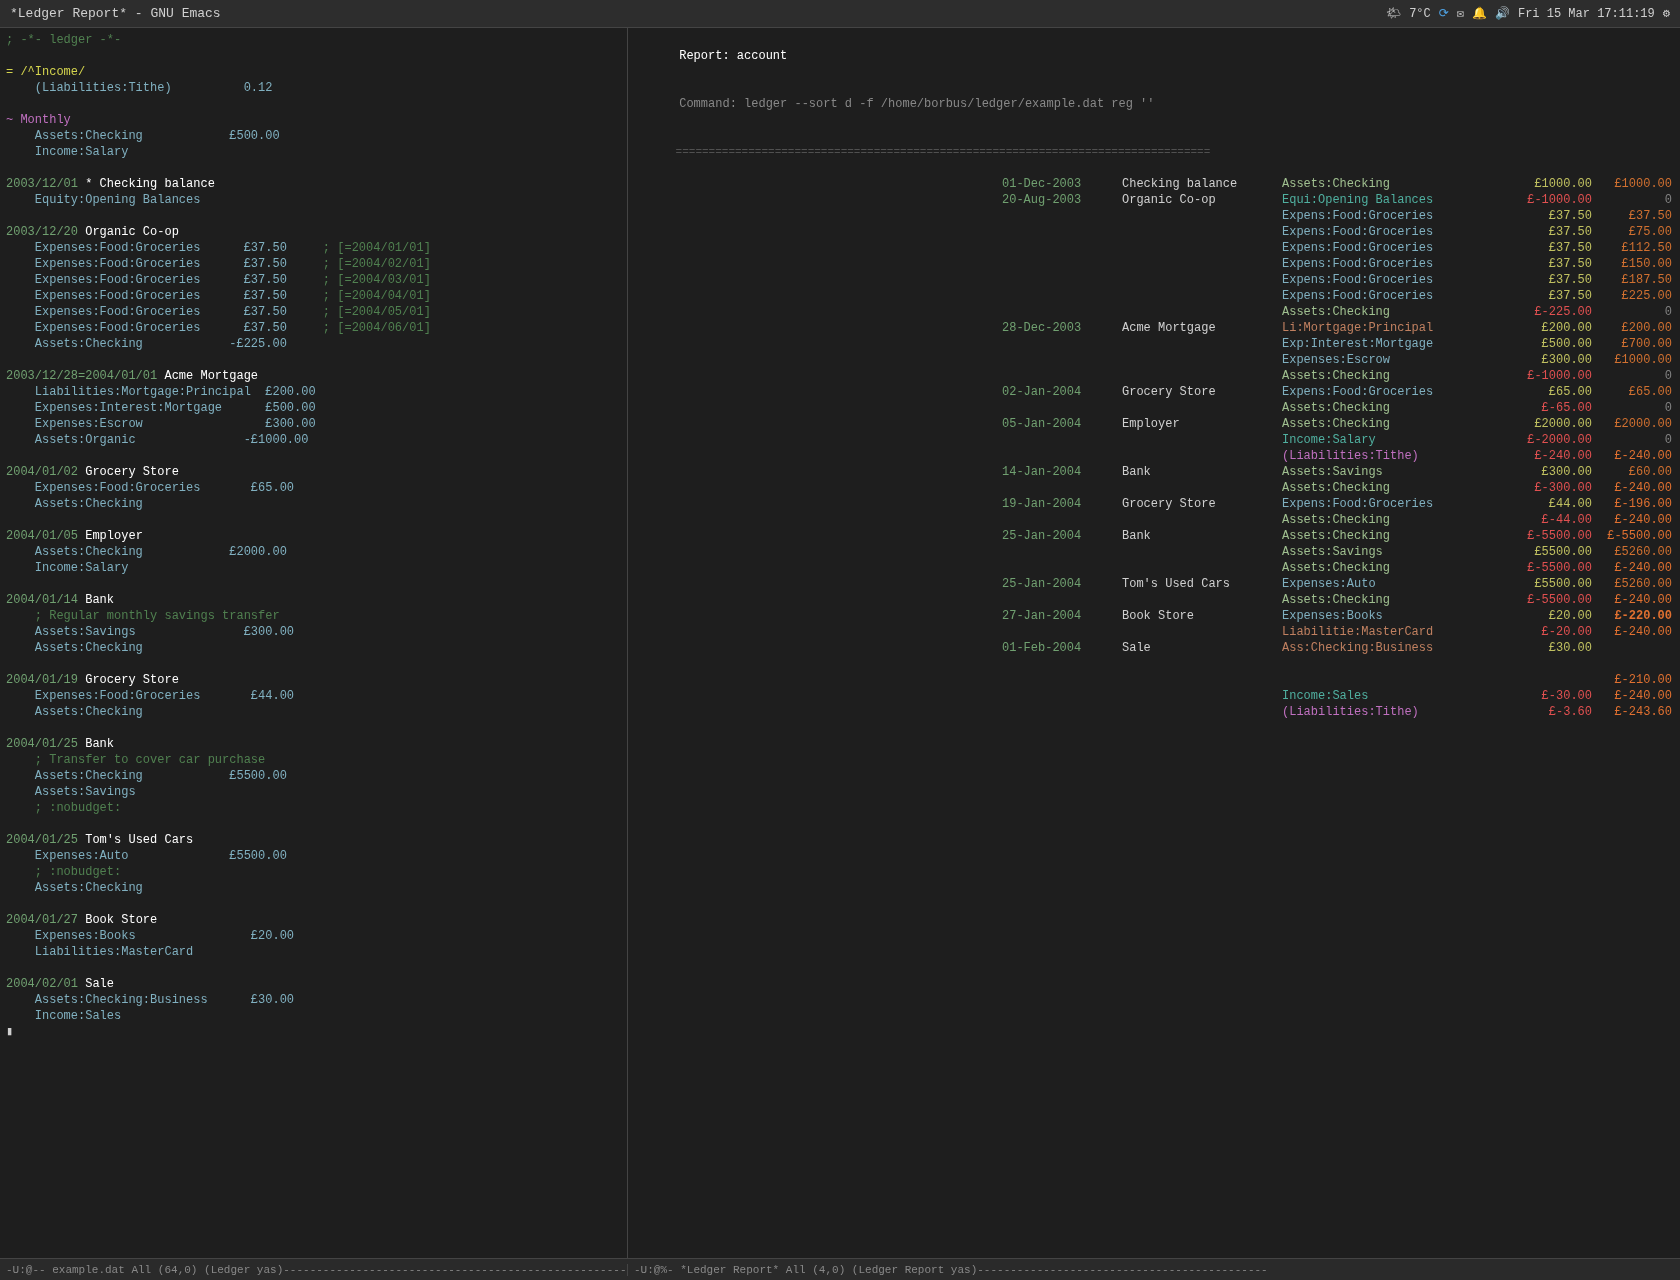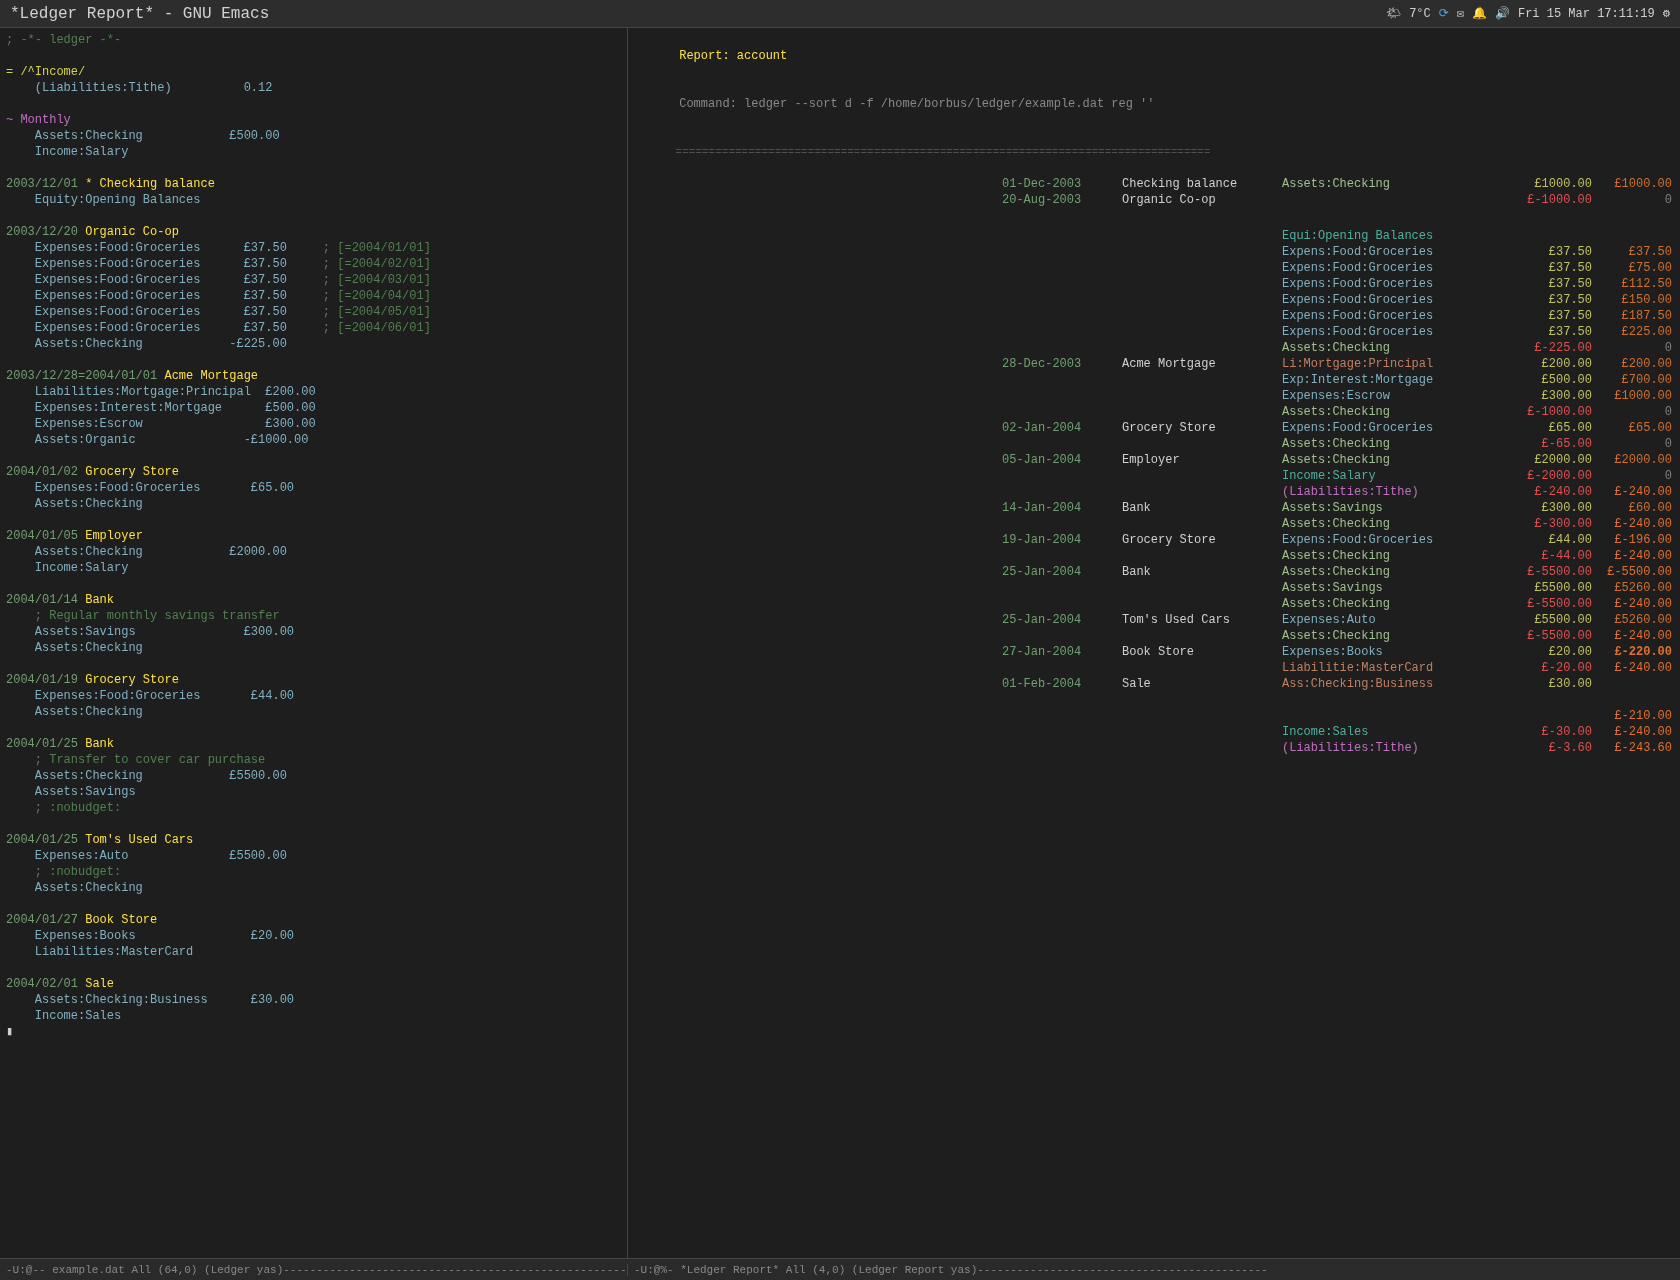--- a/index.html
+++ b/index.html
@@ -18,21 +18,21 @@
       background: #2d2d2d;
       height: 28px;
       display: flex;
       align-items: center;
       justify-content: space-between;
       padding: 0 10px;
       border-bottom: 1px solid #444;
     }
     #titlebar-title {
       color: #d0d0d0;
-      font-size: 16px;
+      font-size: 13px;
     }
     #titlebar-right {
       display: flex;
       align-items: center;
       gap: 8px;
       color: #d0d0d0;
       font-size: 12px;
     }
 
     
@@ -79,21 +79,21 @@
       flex: 1;
       padding: 0 6px;
       color: #888;
       white-space: nowrap;
       overflow: hidden;
     }
 
     .line { line-height: 16px; white-space: pre; }
     .c-yellow { color: #d4d44e; }
     .c-magenta { color: #c070c0; }
-    .c-white { color: #fde047; }
+    .c-white { color: #ffffff; }
     .c-gray { color: #888; }
     .c-comment { color: #508050; }
     .c-date { color: #70a070; }
     .c-acct { color: #80b0c0; }
 
     .separator {
       color: #505050;
       font-size: 11px;
     }
 
@@ -203,21 +203,21 @@
     </div>
     <div class="line">
       <span class="c-gray">Command: ledger --sort d -f /home/borbus/ledger/example.dat reg ''</span>
     </div>
     <div class="line separator">
       <span>=================================================================================</span>
     </div>
 
     <div id="report-transactions">
         <div class="r-line"><span class="r-date">01-Dec-2003 </span><span class="r-desc" style="color: rgb(208, 208, 208);">Checking balance</span><span class="r-acct" style="color: rgb(160, 192, 144);">Assets:Checking</span><span class="r-amt" style="color: rgb(192, 192, 96);">£1000.00</span><span class="r-run" style="color: rgb(208, 112, 48);">£1000.00</span></div>
-        <div class="r-line"><span class="r-date">20-Aug-2003 </span><span class="r-desc" style="color: rgb(208, 208, 208);">Organic Co-op</span><span class="r-acct" style="color: rgb(80, 176, 160); margin-top: 36px;">Equi:Opening Balances</span><span class="r-amt" style="color: rgb(224, 80, 80);">£-1000.00</span><span class="r-run" style="color: rgb(128, 128, 128);">0</span></div>
+        <div class="r-line"><span class="r-date">20-Aug-2003 </span><span class="r-desc" style="color: rgb(208, 208, 208);">Organic Co-op</span><span class="r-acct" style="color: rgb(80, 176, 160);">Equi:Opening Balances</span><span class="r-amt" style="color: rgb(224, 80, 80);">£-1000.00</span><span class="r-run" style="color: rgb(128, 128, 128);">0</span></div>
         <div class="r-line"><span class="r-date">            </span><span class="r-desc" style="color: rgb(208, 208, 208);"></span><span class="r-acct" style="color: rgb(128, 176, 192);">Expens:Food:Groceries</span><span class="r-amt" style="color: rgb(192, 192, 96);">£37.50</span><span class="r-run" style="color: rgb(208, 112, 48);">£37.50</span></div>
         <div class="r-line"><span class="r-date">            </span><span class="r-desc" style="color: rgb(208, 208, 208);"></span><span class="r-acct" style="color: rgb(128, 176, 192);">Expens:Food:Groceries</span><span class="r-amt" style="color: rgb(192, 192, 96);">£37.50</span><span class="r-run" style="color: rgb(208, 112, 48);">£75.00</span></div>
         <div class="r-line"><span class="r-date">            </span><span class="r-desc" style="color: rgb(208, 208, 208);"></span><span class="r-acct" style="color: rgb(128, 176, 192);">Expens:Food:Groceries</span><span class="r-amt" style="color: rgb(192, 192, 96);">£37.50</span><span class="r-run" style="color: rgb(208, 112, 48);">£112.50</span></div>
         <div class="r-line"><span class="r-date">            </span><span class="r-desc" style="color: rgb(208, 208, 208);"></span><span class="r-acct" style="color: rgb(128, 176, 192);">Expens:Food:Groceries</span><span class="r-amt" style="color: rgb(192, 192, 96);">£37.50</span><span class="r-run" style="color: rgb(208, 112, 48);">£150.00</span></div>
         <div class="r-line"><span class="r-date">            </span><span class="r-desc" style="color: rgb(208, 208, 208);"></span><span class="r-acct" style="color: rgb(128, 176, 192);">Expens:Food:Groceries</span><span class="r-amt" style="color: rgb(192, 192, 96);">£37.50</span><span class="r-run" style="color: rgb(208, 112, 48);">£187.50</span></div>
         <div class="r-line"><span class="r-date">            </span><span class="r-desc" style="color: rgb(208, 208, 208);"></span><span class="r-acct" style="color: rgb(128, 176, 192);">Expens:Food:Groceries</span><span class="r-amt" style="color: rgb(192, 192, 96);">£37.50</span><span class="r-run" style="color: rgb(208, 112, 48);">£225.00</span></div>
         <div class="r-line"><span class="r-date">            </span><span class="r-desc" style="color: rgb(208, 208, 208);"></span><span class="r-acct" style="color: rgb(160, 192, 144);">Assets:Checking</span><span class="r-amt" style="color: rgb(224, 80, 80);">£-225.00</span><span class="r-run" style="color: rgb(128, 128, 128);">0</span></div>
         <div class="r-line"><span class="r-date">28-Dec-2003 </span><span class="r-desc" style="color: rgb(208, 208, 208);">Acme Mortgage</span><span class="r-acct" style="color: rgb(192, 128, 96);">Li:Mortgage:Principal</span><span class="r-amt" style="color: rgb(192, 192, 96);">£200.00</span><span class="r-run" style="color: rgb(208, 112, 48);">£200.00</span></div>
         <div class="r-line"><span class="r-date">            </span><span class="r-desc" style="color: rgb(208, 208, 208);"></span><span class="r-acct" style="color: rgb(128, 176, 192);">Exp:Interest:Mortgage</span><span class="r-amt" style="color: rgb(192, 192, 96);">£500.00</span><span class="r-run" style="color: rgb(208, 112, 48);">£700.00</span></div>
         <div class="r-line"><span class="r-date">            </span><span class="r-desc" style="color: rgb(208, 208, 208);"></span><span class="r-acct" style="color: rgb(128, 176, 192);">Expenses:Escrow</span><span class="r-amt" style="color: rgb(192, 192, 96);">£300.00</span><span class="r-run" style="color: rgb(208, 112, 48);">£1000.00</span></div>

